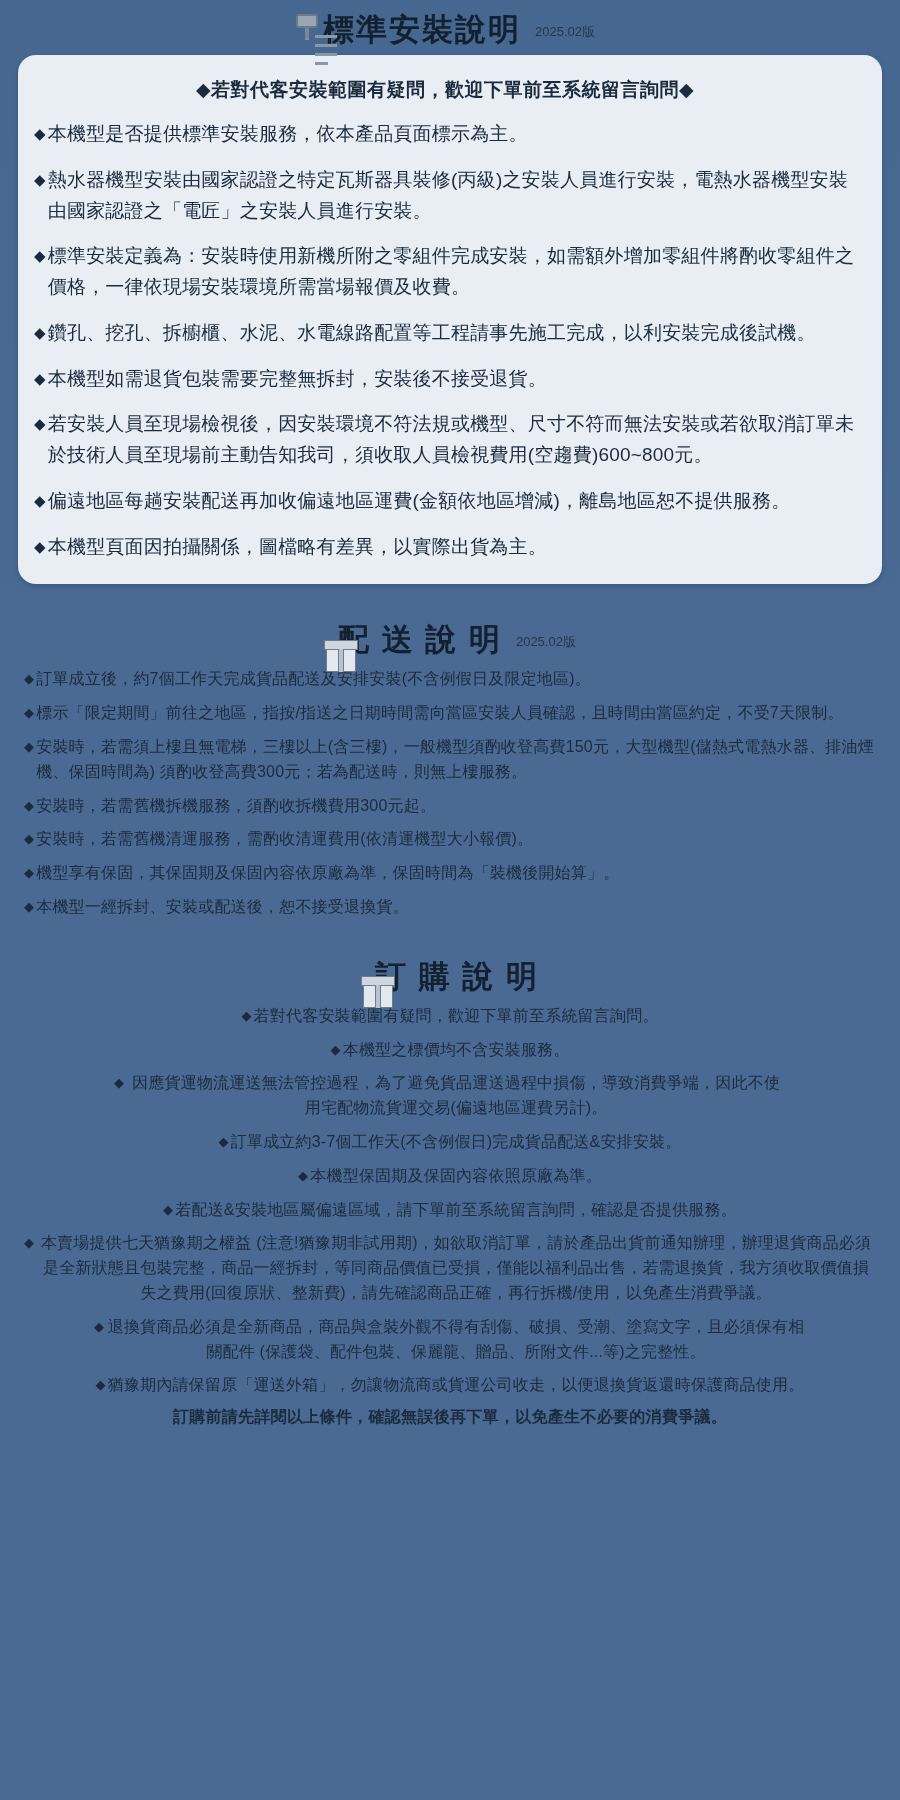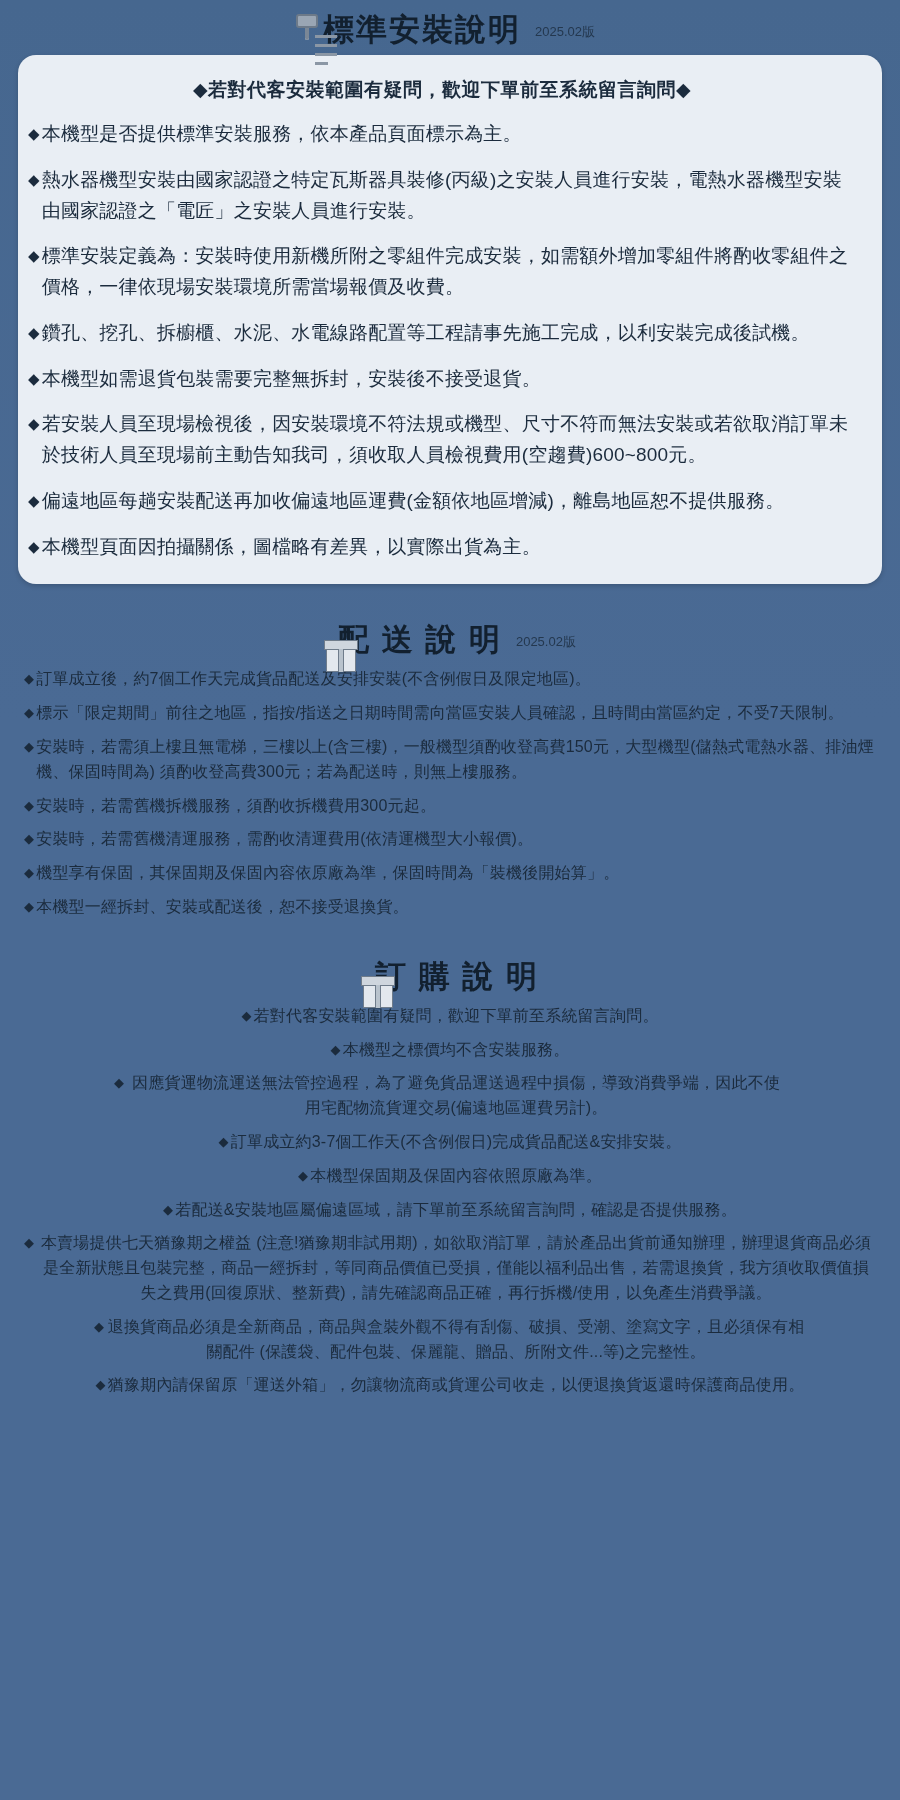--- a/index.html
+++ b/index.html
@@ -45,21 +45,21 @@
     color: #24384f;
     align-self: flex-end;
     padding-bottom: 4px;
     letter-spacing: 0px;
   }
 
   .card {
     background: #e9eef4;
     border-radius: 18px;
     margin: 0 18px;
-    padding: 20px 26px 22px 10px;
+    padding: 20px 26px 22px 16px;
     box-shadow: 0 2px 5px rgba(0,0,0,.18);
   }
 
   .lead {
     text-align: center;
     font-size: 19px;
     font-weight: bold;
     margin: 2px 0 16px 0;
     letter-spacing: .5px;
   }
@@ -301,16 +301,17 @@
       </div>
       <div class="item c">
         <span class="dia">◆</span>
         <span class="txt" style="flex:0 1 auto; max-width:700px;">退換貨商品必須是全新商品，商品與盒裝外觀不得有刮傷、破損、受潮、塗寫文字，且必須保有相關配件 (保護袋、配件包裝、保麗龍、贈品、所附文件...等)之完整性。</span>
       </div>
       <div class="item c">
         <span class="dia">◆</span>
         <span class="txt" style="flex:0 1 auto;text-align:right;">猶豫期內請保留原「運送外箱」，勿讓物流商或貨運公司收走，以便退換貨返還時保護商品使用。</span>
       </div>
 
+      <div class="footnote">訂購前請先詳閱以上條件，確認無誤後再下單，以免產生不必要的消費爭議。</div>
     </div>
   </div>
 
 </div>
 
 </body></html>

